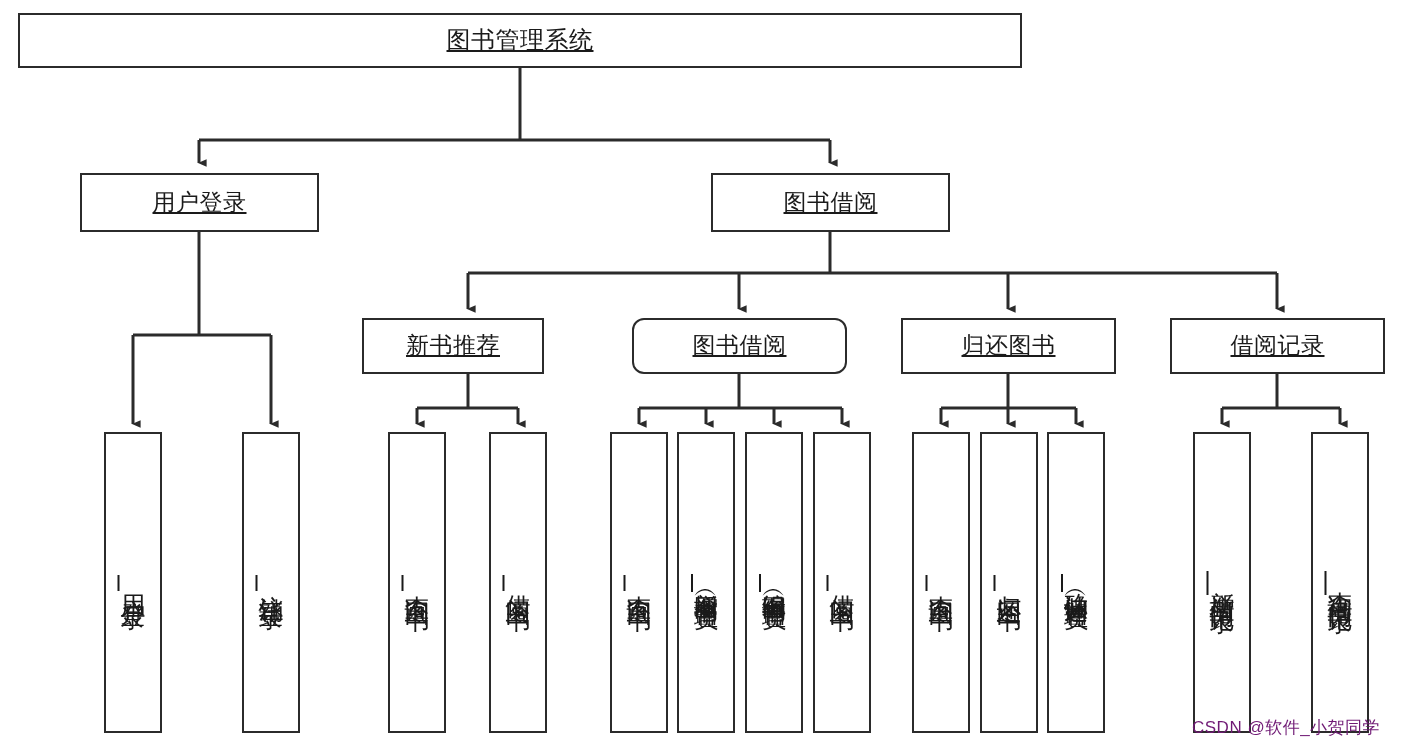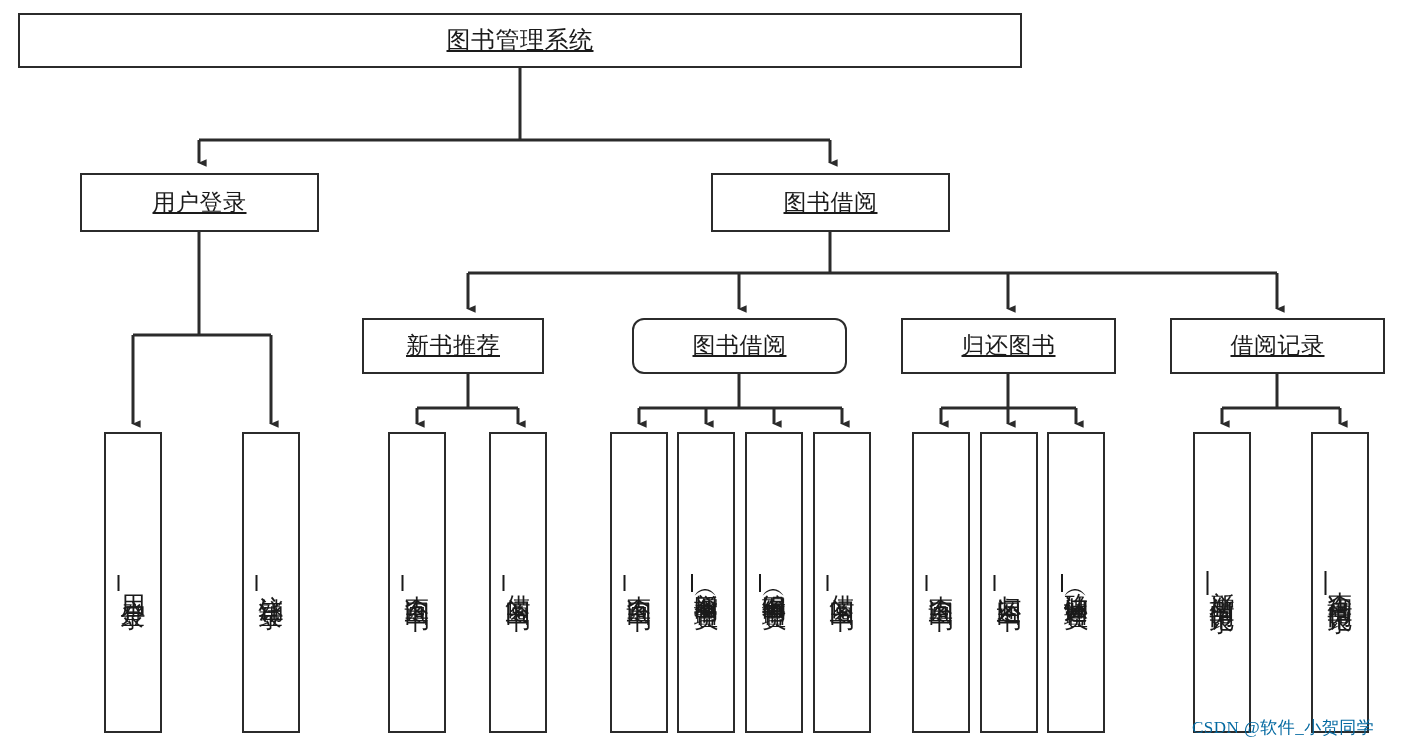--- a/index.html
+++ b/index.html
@@ -64,25 +64,25 @@
     line-height: 1.0;
     letter-spacing: 4px;
     white-space: nowrap;
   }
   .node.v.tall .node-label {
     letter-spacing: 2px;
     font-size: 24px;
   }
   .watermark {
     position: absolute;
-    color: #0369a1;
+    color: #701a75;
     font-size: 17px;
     white-space: nowrap;
     letter-spacing: 0.5px;
-    font-family: Liberation Serif, serif;
+    font-family: Liberation Sans, sans-serif;
   }
 </style>
 </head>
 <body>
 
 <div id="diagram-root">
 
   <svg id="edges-layer" width="1405" height="747" viewBox="0 0 1405 747">
     <defs>
       <marker id="arrowhead" markerWidth="9" markerHeight="9" refX="4.2" refY="7.6" orient="auto" markerUnits="userSpaceOnUse">

